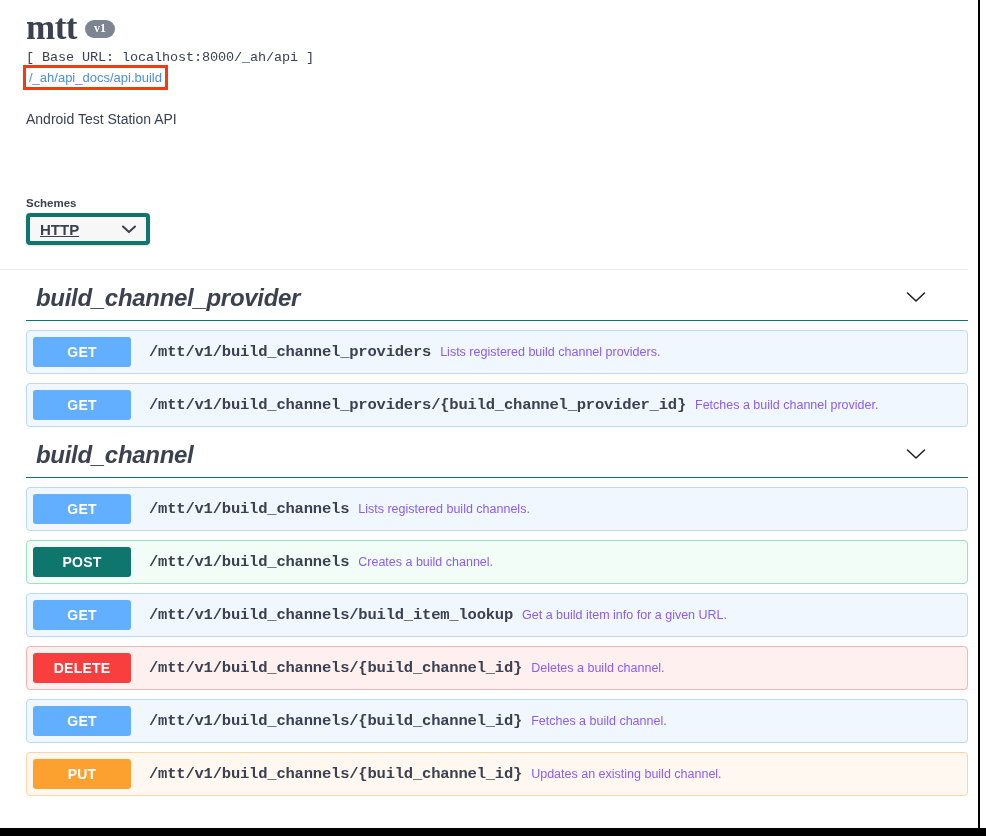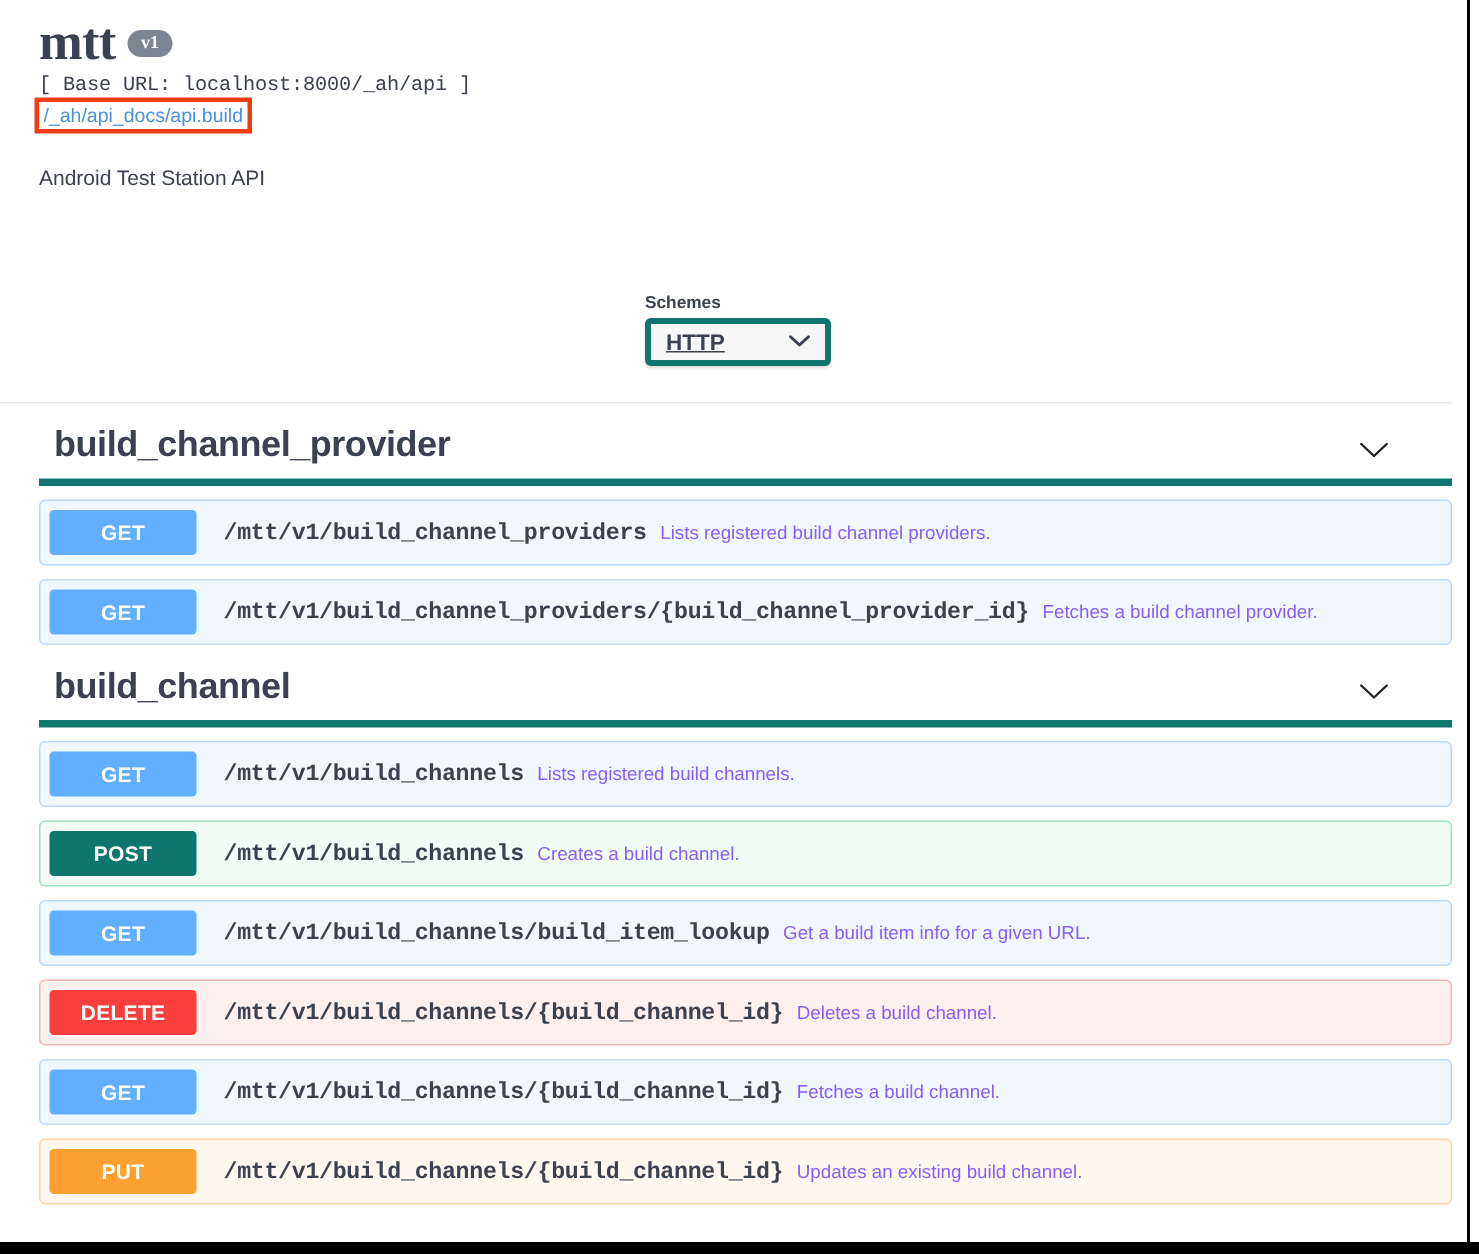--- a/index.html
+++ b/index.html
@@ -99,21 +99,21 @@
   .info-desc {
     font-size: 14px;
     color: #3b4151;
     margin-top: 24px;
   }
 
   
   .scheme-wrapper {
     display: flex;
     align-items: flex-end;
-    justify-content: center;
+    justify-content: space-between;
     padding: 0 10px 24px 26px;
     margin-top: 56px;
   }
   .schemes-title {
     font-size: 11.5px;
     font-weight: bold;
     color: #3b4151;
     margin-bottom: 4px;
   }
   .scheme-select {
@@ -162,26 +162,27 @@
     font-weight: bold;
     color: #49cc90;
   }
 
   
   .tag-section {
     padding: 0 10px 0 26px;
   }
   .tag-header {
     display: flex;
-    align-items: flex-end;
+    align-items: center;
     justify-content: space-between;
-    border-bottom: 5px solid #0f766e;
+    border-bottom: 1px solid #0f766e;
     padding: 14px 0 8px 10px;
     margin-bottom: 0;
     cursor: pointer;
+    font-style: italic;
   }
   .tag-name {
     font-size: 24px;
     font-weight: bold;
     color: #3b4151;
     letter-spacing: -0.3px;
   }
   .tag-caret {
     margin-right: 42px;
     display: block;

